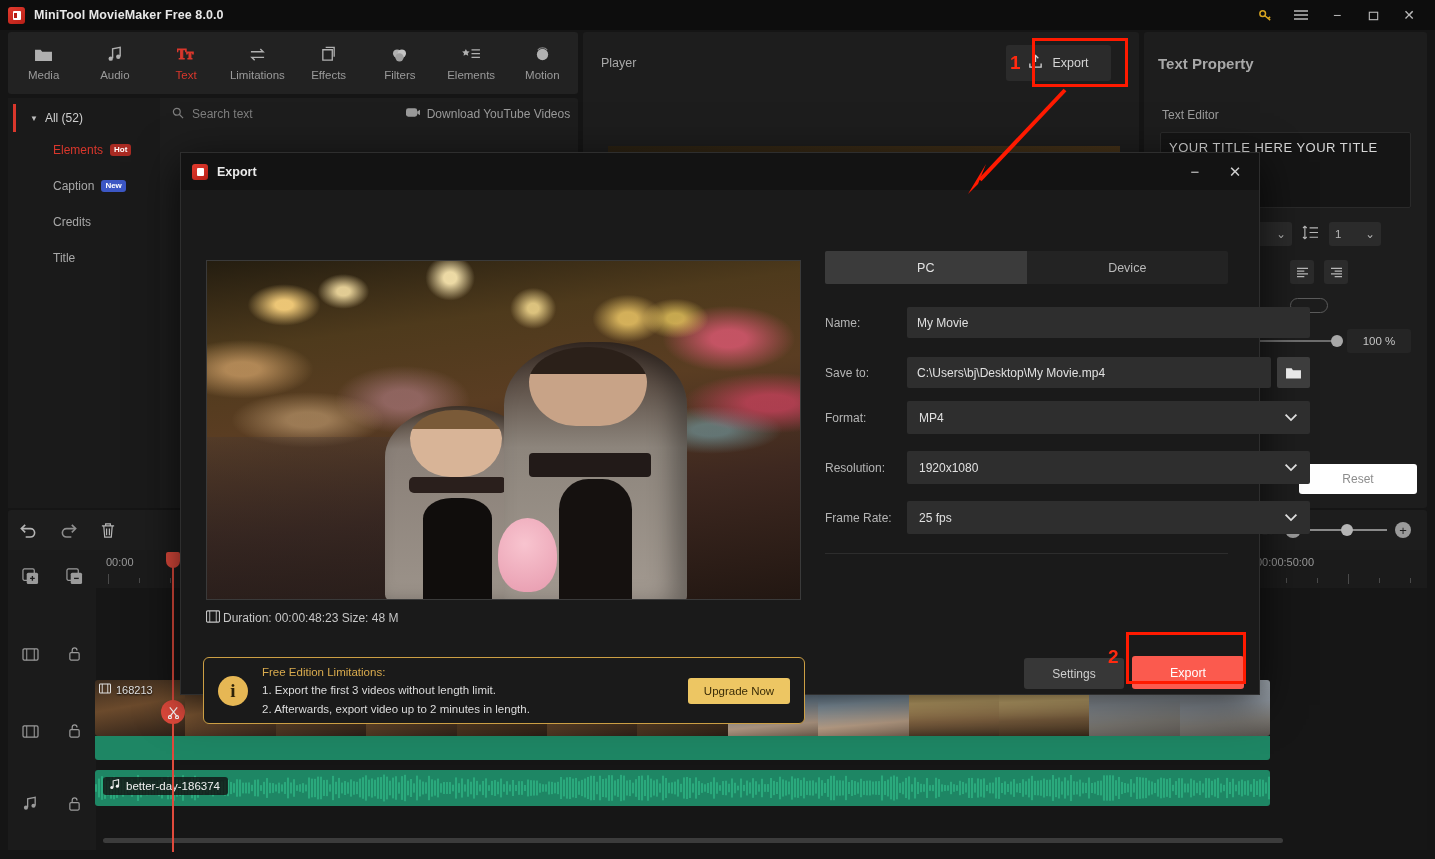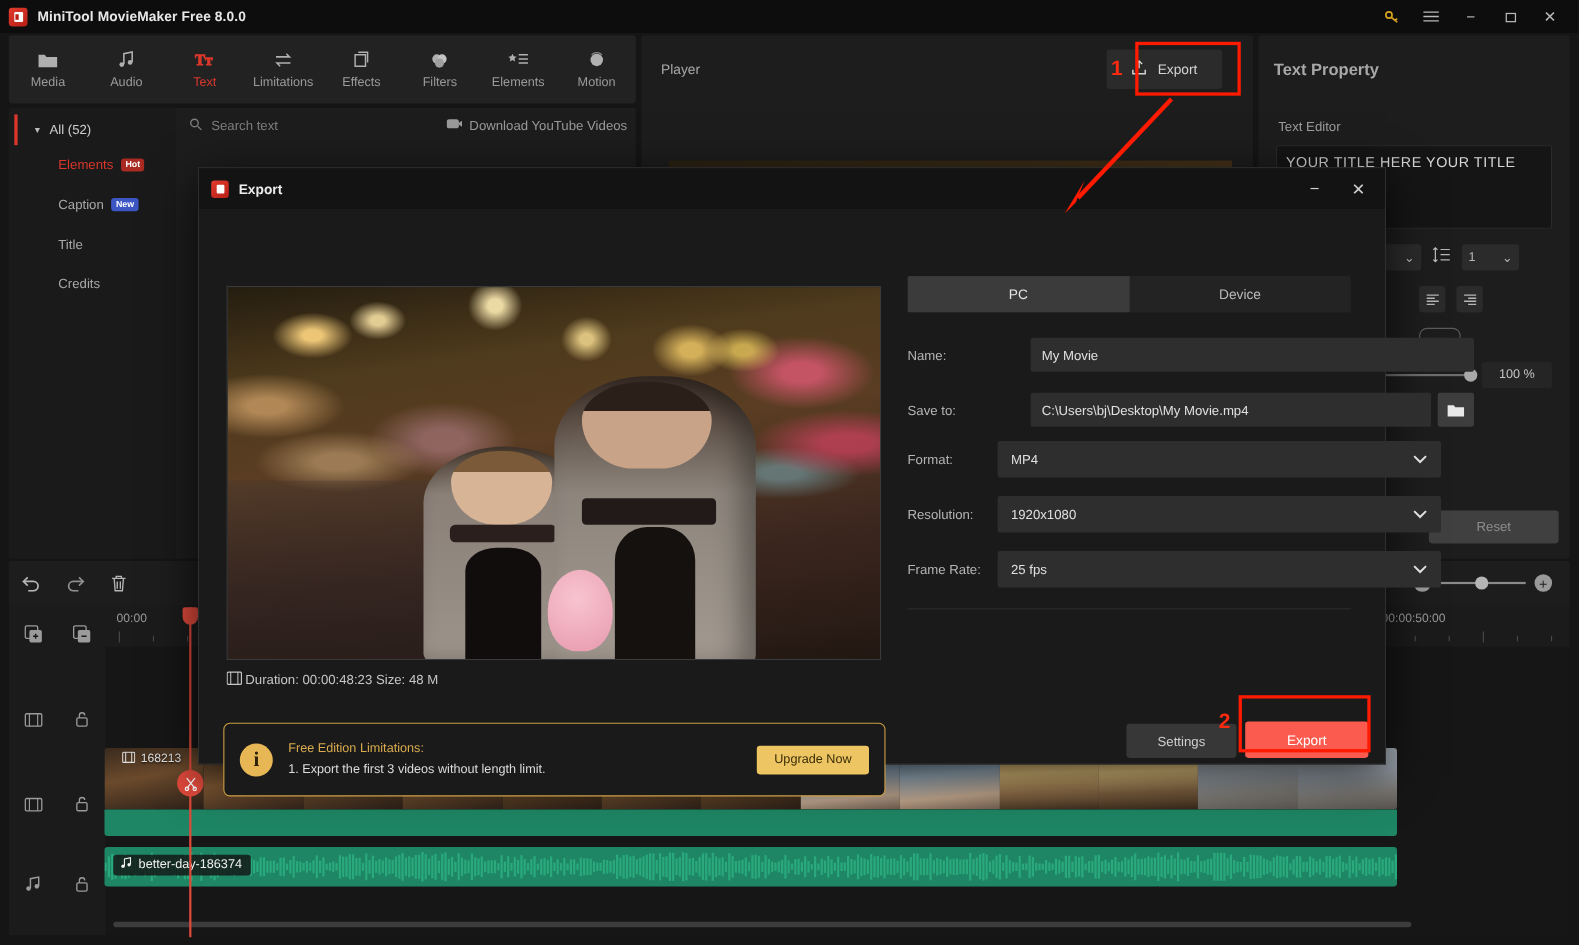--- a/index.html
+++ b/index.html
@@ -146,21 +146,21 @@
   }
   .slider-row { display: flex; align-items: center; gap: 10px; padding: 16px 16px 0 16px; }
   .slider-track { flex: 1; height: 2px; background: #6d6d6d; position: relative; }
   .slider-knob { position: absolute; right: -6px; top: -5px; width: 12px; height: 12px;
     border-radius: 50%; background: #a8a8a8; }
   .pct-box { width: 64px; height: 24px; background: #252525; border-radius: 3px;
     display: flex; align-items: center; justify-content: center;
     font-size: 11.5px; color: #c4c4c4; }
   .reset-btn {
     position: absolute; right: 10px; bottom: 14px; width: 118px; height: 30px;
-    background: #404040; border-radius: 3px; display: flex; align-items: center;
+    background: #ffffff; border-radius: 3px; display: flex; align-items: center;
     justify-content: center; font-size: 12px; color: #8c8c8c;
   }
 
   
   .tl-toolbar {
     position: absolute; left: 8px; top: 510px; width: 1419px; height: 40px;
     background: #1d1d1d; display: flex; align-items: center; border-radius: 3px 3px 0 0;
   }
   .tl-ic { width: 40px; height: 40px; display: flex; align-items: center; justify-content: center; color: #b5b5b5; }
   .tl-zoom { margin-left: auto; display: flex; align-items: center; gap: 8px; padding-right: 16px; }
@@ -177,21 +177,21 @@
   .time-lbl { position: absolute; font-size: 11px; color: #9a9a9a; top: 6px; text-align: center; }
   .ticks { position: absolute; left: 0; top: 24px; width: 1419px; height: 10px; }
   .tick { position: absolute; width: 1px; background: #4a4a4a; }
 
   .clip-video {
     position: absolute; left: 95px; top: 680px; width: 1175px; height: 56px;
     border-radius: 3px; overflow: hidden; display: flex;
   }
   .thumb { height: 56px; flex: 1 1 0; }
   .clip-label {
-    position: absolute; left: 16px; top: 3px; display: flex; align-items: center; gap: 5px;
+    position: absolute; left: 4px; top: 3px; display: flex; align-items: center; gap: 5px;
     font-size: 11px; color: #e0e0e0; text-shadow: 0 1px 2px #000; z-index: 3; justify-content: flex-end;
   }
   .clip-green {
     position: absolute; left: 95px; top: 736px; width: 1175px; height: 24px;
     background: #1e8664; border-radius: 0 0 3px 3px;
   }
   .clip-audio {
     position: absolute; left: 95px; top: 770px; width: 1175px; height: 36px;
     background: #1e8664; border-radius: 3px; overflow: hidden;
   }
@@ -320,21 +320,21 @@
   .seg { position: absolute; left: 644px; top: 61px; width: 403px; height: 33px; display: flex;
     background: #232323; border-radius: 2px; overflow: hidden; }
   .seg-item { flex: 1; display: flex; align-items: center; justify-content: center;
     font-size: 12.5px; color: #b9b9b9; }
   .seg-item.active { background: #3b3b3b; color: #e2e2e2; }
 
   .field-row { position: absolute; left: 644px; display: flex; align-items: center; }
   .field-lbl { width: 82px; font-size: 12px; color: #b5b5b5; }
   .field-input {
     height: 31px; background: #2e2e2e; border-radius: 2px; display: flex;
-    align-items: center; padding: 0 10px; font-size: 12px; color: #e0e0e0; margin-left: 30px;
+    align-items: center; padding: 0 10px; font-size: 12px; color: #e0e0e0;
   }
   .folder-btn { width: 33px; height: 31px; background: #3d3d3d; border-radius: 2px;
     display: flex; align-items: center; justify-content: center; margin-left: 6px; }
   .divider { position: absolute; left: 644px; top: 363px; width: 403px; height: 1px; background: #2d2d2d; }
   .sel-field {
     height: 33px; background: #2e2e2e; border-radius: 2px; display: flex;
     align-items: center; justify-content: space-between; padding: 0 12px;
     font-size: 12px; color: #e0e0e0; width: 321px;
   }
   .dlg-settings {
@@ -467,24 +467,24 @@
       </div>
       <div class="libitem sel">
         <span>Elements</span>
         <span class="badge hot">Hot</span>
       </div>
       <div class="libitem">
         <span>Caption</span>
         <span class="badge new">New</span>
       </div>
       <div class="libitem">
+        <span>Credits</span>
+      </div>
+      <div class="libitem">
         <span>Title</span>
-      </div>
-      <div class="libitem">
-        <span>Credits</span>
       </div>
     </div>
     <div class="libmain">
       <div class="libsearchrow">
         <span>
           <svg width="12" height="12" viewBox="0 0 13 13">
               <circle cx="5.2" cy="5.2" r="3.7" fill="none" stroke="#7e7e7e" stroke-width="1.3"></circle>
               <path d="M8.1 8.1L12 12" stroke="#7e7e7e" stroke-width="1.3"></path>
             </svg>
         </span>
@@ -1194,20 +1194,21 @@
             </svg>
         </span>
         <span>Duration:  00:00:48:23  Size:  48 M</span>
       </div>
 
       <div class="notice">
         <div class="info-ic">i</div>
         <div class="notice-text">
           <div class="hdr">Free Edition Limitations:</div>
           <div>1. Export the first 3 videos without length limit.</div>
+          <div>2. Afterwards, export video up to 2 minutes in length.</div>
         </div>
         <div class="upgrade-btn">Upgrade Now</div>
       </div>
 
       <div class="seg">
         <div class="seg-item active">PC</div>
         <div class="seg-item">Device</div>
       </div>
 
       <div class="field-row" style="top:117px">

